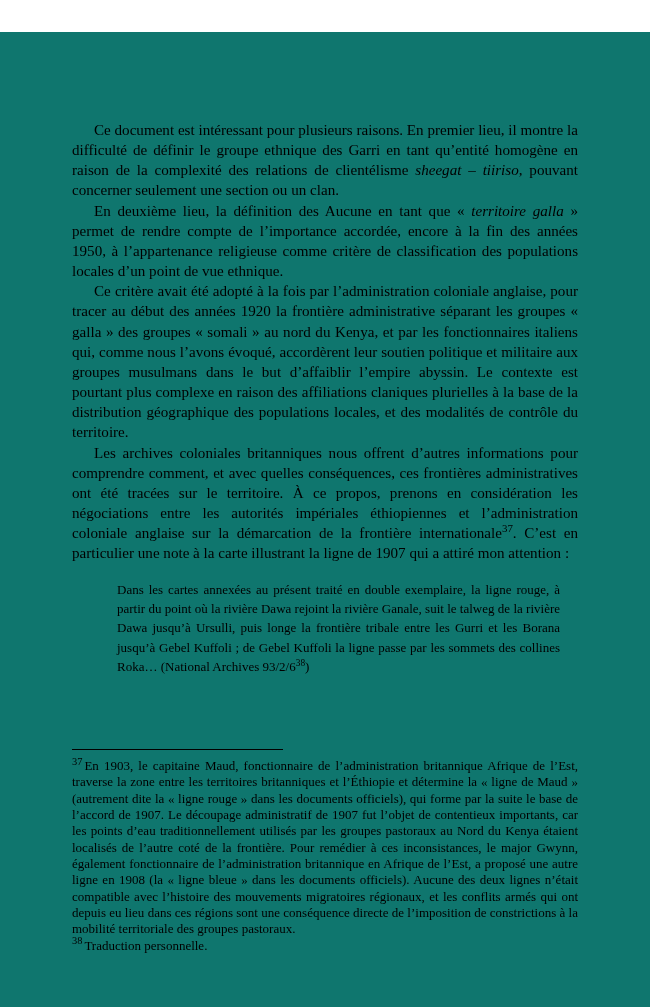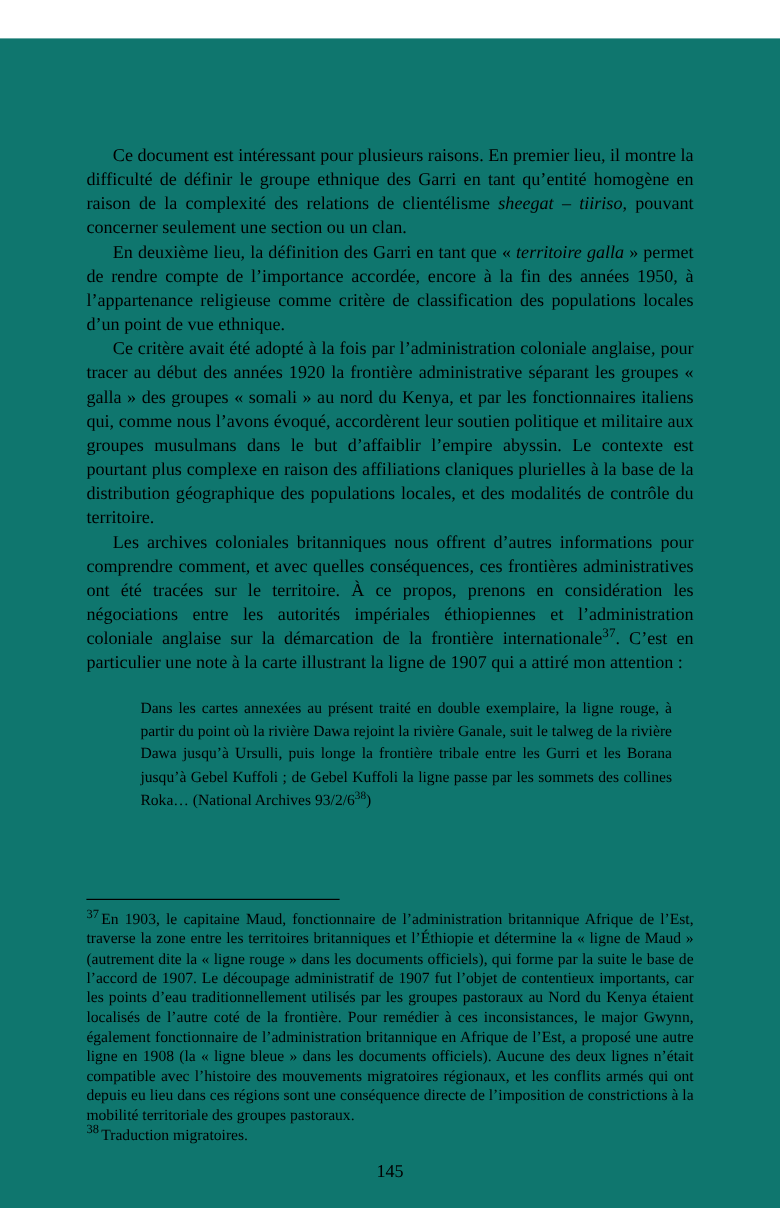--- a/index.html
+++ b/index.html
@@ -114,31 +114,30 @@
     line-height: 20px;
   }
 </style>
 </head>
 <body>
 
 <div class="page">
 
   <div class="body-area">
     <p class="para"><span>Ce document est intéressant pour plusieurs raisons. En premier lieu, il montre la difficulté de définir le groupe ethnique des Garri en tant qu’entité homogène en raison de la complexité des relations de clientélisme </span><i>sheegat – tiiriso</i><span>, pouvant concerner seulement une section ou un clan.</span></p>
-    <p class="para"><span>En deuxième lieu, la définition des Garri en tant que « </span><i>territoire galla</i><span> » permet de rendre compte de l’importance accordée, encore à la fin des années 1950, à l’appartenance religieuse comme critère de classification des populations locales d’un point de vue ethnique.</span></p>
+    <p class="para"><span>En deuxième lieu, la définition des Aucune en tant que « </span><i>territoire galla</i><span> » permet de rendre compte de l’importance accordée, encore à la fin des années 1950, à l’appartenance religieuse comme critère de classification des populations locales d’un point de vue ethnique.</span></p>
     <p class="para"><span>Ce critère avait été adopté à la fois par l’administration coloniale anglaise, pour tracer au début des années 1920 la frontière administrative séparant les groupes « galla » des groupes « somali » au nord du Kenya, et par les fonctionnaires italiens qui, comme nous l’avons évoqué, accordèrent leur soutien politique et militaire aux groupes musulmans dans le but d’affaiblir l’empire abyssin. Le contexte est pourtant plus complexe en raison des affiliations claniques plurielles à la base de la distribution géographique des populations locales, et des modalités de contrôle du territoire.</span></p>
     <p class="para"><span>Les archives coloniales britanniques nous offrent d’autres informations pour comprendre comment, et avec quelles conséquences, ces frontières administratives ont été tracées sur le territoire. À ce propos, prenons en considération les négociations entre les autorités impériales éthiopiennes et l’administration coloniale anglaise sur la démarcation de la frontière internationale</span><sup>37</sup><span>. C’est en particulier une note à la carte illustrant la ligne de 1907 qui a attiré mon attention :</span></p>
   </div>
 
   <div class="quote-block">
     <p><span>Dans les cartes annexées au présent traité en double exemplaire, la ligne rouge, à partir du point où la rivière Dawa rejoint la rivière Ganale, suit le talweg de la rivière Dawa jusqu’à Ursulli, puis longe la frontière tribale entre les Gurri et les Borana jusqu’à Gebel Kuffoli ; de Gebel Kuffoli la ligne passe par les sommets des collines Roka… (National Archives 93/2/6</span><sup>38</sup><span>)</span></p>
   </div>
 
   <div class="footnote-rule"></div>
 
   <div class="footnotes">
     <p><span class="fn-marker">37</span><span><span>En 1903, le capitaine Maud, fonctionnaire de l’administration britannique Afrique de l’Est, traverse la zone entre les territoires britanniques et l’Éthiopie et détermine la « ligne de Maud » (autrement dite la « ligne rouge » dans les documents officiels), qui forme par la suite le base de l’accord de 1907. Le découpage administratif de 1907 fut l’objet de contentieux importants, car les points d’eau traditionnellement utilisés par les groupes pastoraux au Nord du Kenya étaient localisés de l’autre coté de la frontière. Pour remédier à ces inconsistances, le major Gwynn, également fonctionnaire de l’administration britannique en Afrique de l’Est, a proposé une autre ligne en 1908 (la « ligne bleue » dans les documents officiels). Aucune des deux lignes n’était compatible avec l’histoire des mouvements migratoires régionaux, et les conflits armés qui ont depuis eu lieu dans ces régions sont une conséquence directe de l’imposition de constrictions à la mobilité territoriale des groupes pastoraux.</span></span></p>
-    <p><span class="fn-marker">38</span><span><span>Traduction migratoires.</span></span></p>
+    <p><span class="fn-marker">38</span><span><span>Traduction personnelle.</span></span></p>
   </div>
 
-  <div class="page-number">145</div>
 
 </div>
 
 </body></html>

